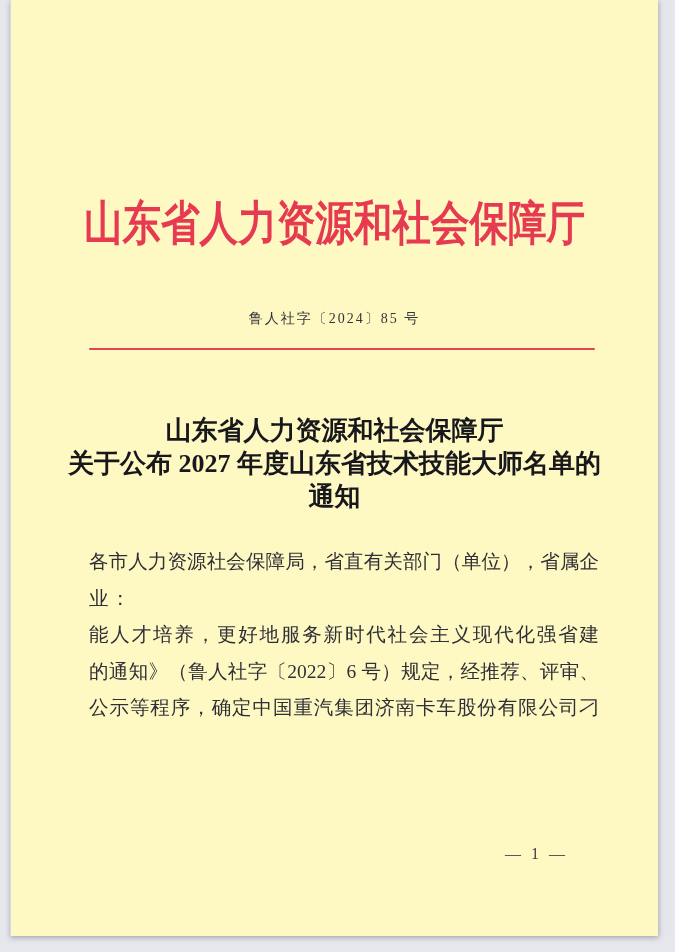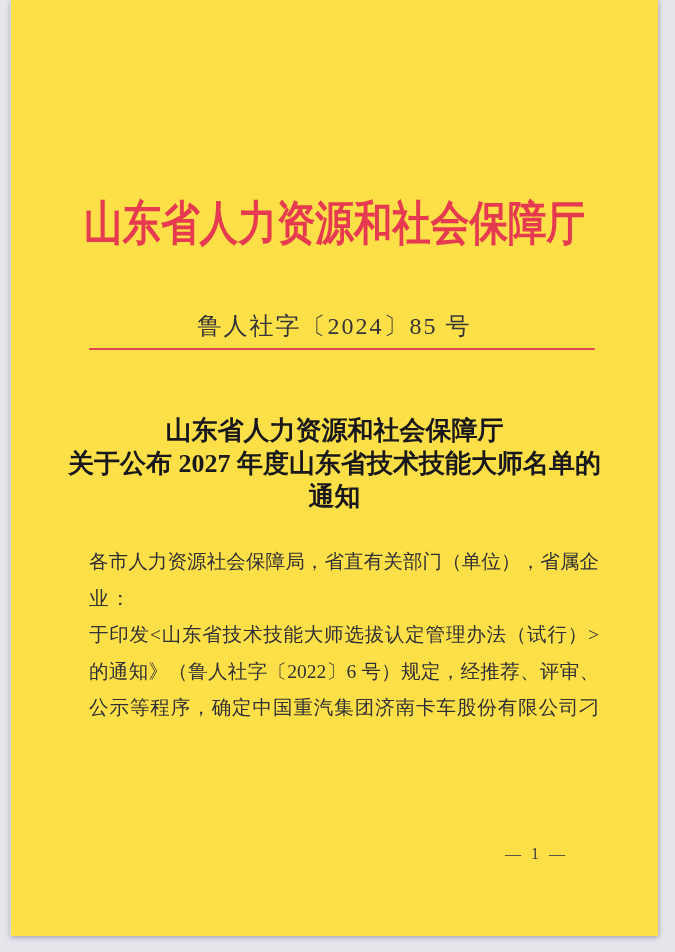--- a/index.html
+++ b/index.html
@@ -18,21 +18,21 @@
     position: relative;
     width: 675px;
     height: 952px;
   }
   .page {
     position: absolute;
     left: 10px;
     top: 0;
     width: 648px;
     height: 936px;
-    background: #fde047;
+    background: #fef9c3;
     border-left: 1px solid #d9d9e1;
     box-shadow: 0 2px 5px rgba(110,110,130,0.45), 2px 0 4px rgba(150,150,165,0.25);
   }
   .agency-header {
     position: absolute;
     top: 192px;
     left: 0;
     width: 100%;
     text-align: center;
     color: var(--header-red, #e63a50);
@@ -42,21 +42,21 @@
     transform: scaleX(0.82);
     transform-origin: 50% 50%;
     white-space: nowrap;
   }
   .doc-number {
     position: absolute;
     top: 310px;
     left: 0;
     width: 100%;
     text-align: center;
-    font-size: 24px;
+    font-size: 14px;
     color: #33333a;
     letter-spacing: 2px;
   }
   .red-divider {
     position: absolute;
     top: 348px;
     left: 78px;
     width: 506px;
     height: 2px;
     background: var(--divider-red, #de4656);
@@ -121,21 +121,21 @@
 
     <div class="notice-title">
       <div>山东省人力资源和社会保障厅</div>
       <div>关于公布 2027 年度山东省技术技能大师名单的</div>
       <div>通知</div>
     </div>
 
     <div class="body-text">
       <span class="body-line">各市人力资源社会保障局，省直有关部门（单位），省属企</span>
       <span class="body-line no-justify">业：</span>
-      <span class="body-line">于印发&lt;山东省技术技能大师选拔认定管理办法（试行）&gt;</span>
+      <span class="body-line">能人才培养，更好地服务新时代社会主义现代化强省建</span>
       <span class="body-line">的通知》（鲁人社字〔2022〕6 号）规定，经推荐、评审、</span>
       <span class="body-line">公示等程序，确定中国重汽集团济南卡车股份有限公司刁</span>
     </div>
 
     <div class="page-number">— 1 —</div>
 
   </div>
 </div>
 
 </body></html>

